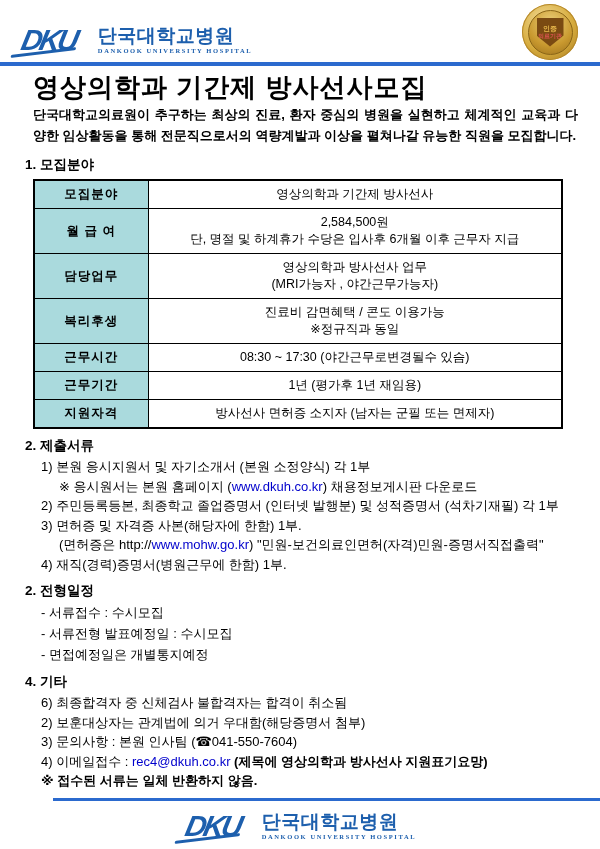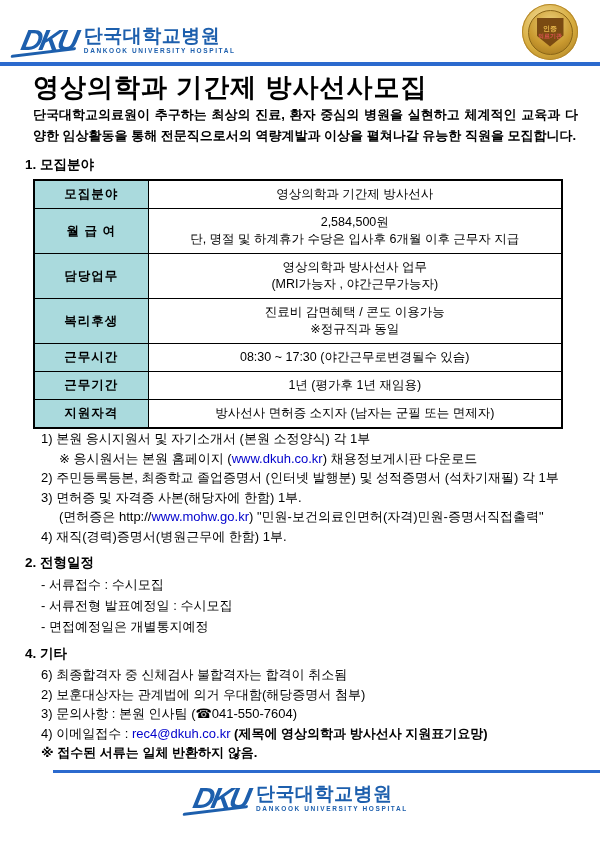--- a/index.html
+++ b/index.html
@@ -21,21 +21,21 @@
   .header{position:relative;height:66px;}
   .logo{position:absolute;left:20px;top:25px;display:flex;align-items:flex-start;}
   .dku-mark{
     position:relative;font-style:italic;font-weight:bold;font-size:29px;line-height:30px;
     color:var(--blue);letter-spacing:-3px;transform:skewX(-12deg);padding:0 8px 0 2px;
   }
   .dku-swoosh{
     position:absolute;left:-6px;bottom:1px;width:64px;height:3px;background:var(--blue);
     transform:rotate(-7deg);border-radius:2px;
   }
-  .logo-text{display:flex;flex-direction:column;margin-left:0;}
+  .logo-text{display:flex;flex-direction:column;margin-left:14px;font-family:Liberation Serif, serif;}
   .logo-ko{font-size:19px;font-weight:bold;color:var(--blue);line-height:21px;letter-spacing:0.5px;}
   .logo-en{font-size:6.5px;font-weight:bold;color:var(--blue);letter-spacing:1.6px;margin-top:1px;}
   .top-rule{position:absolute;top:62px;left:0;width:600px;height:4px;background:var(--rule);}
 
   
   .seal{
     position:absolute;top:4px;right:22px;width:56px;height:56px;border-radius:50%;
     background:radial-gradient(circle at 40% 32%,#f3dd9a 0%,#d7ac3e 55%,#a97c1f 100%);
     display:flex;align-items:center;justify-content:center;
     box-shadow:0 0 0 1px #b5882a inset;
@@ -160,20 +160,21 @@
       </tr>
       <tr>
         <th>지원자격</th>
         <td>
               <div class="cell-line">방사선사 면허증 소지자 (남자는 군필 또는 면제자)</div>
             </td>
       </tr>
     </tbody>
       </table>
 
+    <div class="sec-heading tight">2. 제출서류</div>
     <div class="item">1) 본원 응시지원서 및 자기소개서 (본원 소정양식) 각 1부</div>
     <div class="subitem">
       <span>※ 응시원서는 본원 홈페이지 (</span><a class="link">www.dkuh.co.kr</a><span>) 채용정보게시판 다운로드</span>
     </div>
     <div class="item">2) 주민등록등본, 최종학교 졸업증명서 (인터넷 발행분) 및 성적증명서 (석차기재필) 각 1부</div>
     <div class="item">3) 면허증 및 자격증 사본(해당자에 한함) 1부.</div>
     <div class="subitem">
       <span>(면허증은 http://</span><a class="link">www.mohw.go.kr</a><span>) "민원-보건의료인면허(자격)민원-증명서직접출력"</span>
     </div>
     <div class="item">4) 재직(경력)증명서(병원근무에 한함) 1부.</div>

